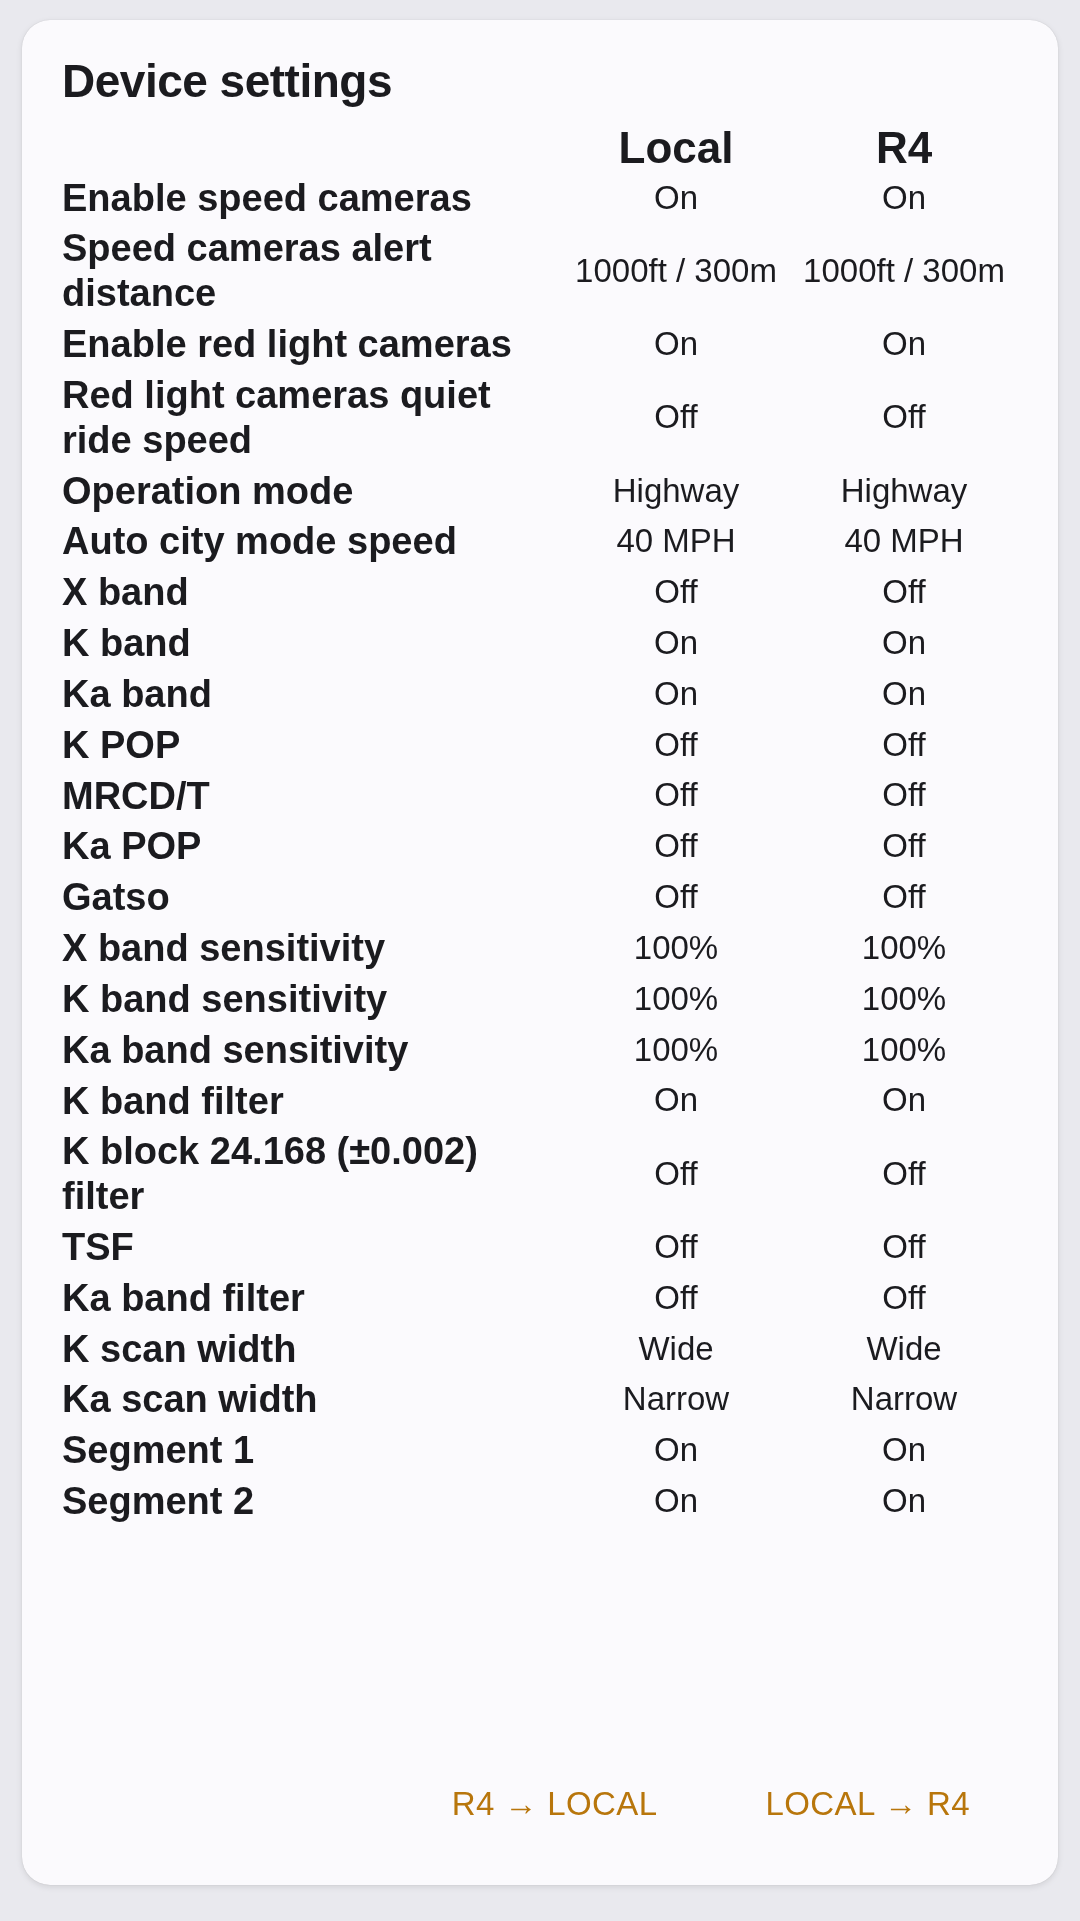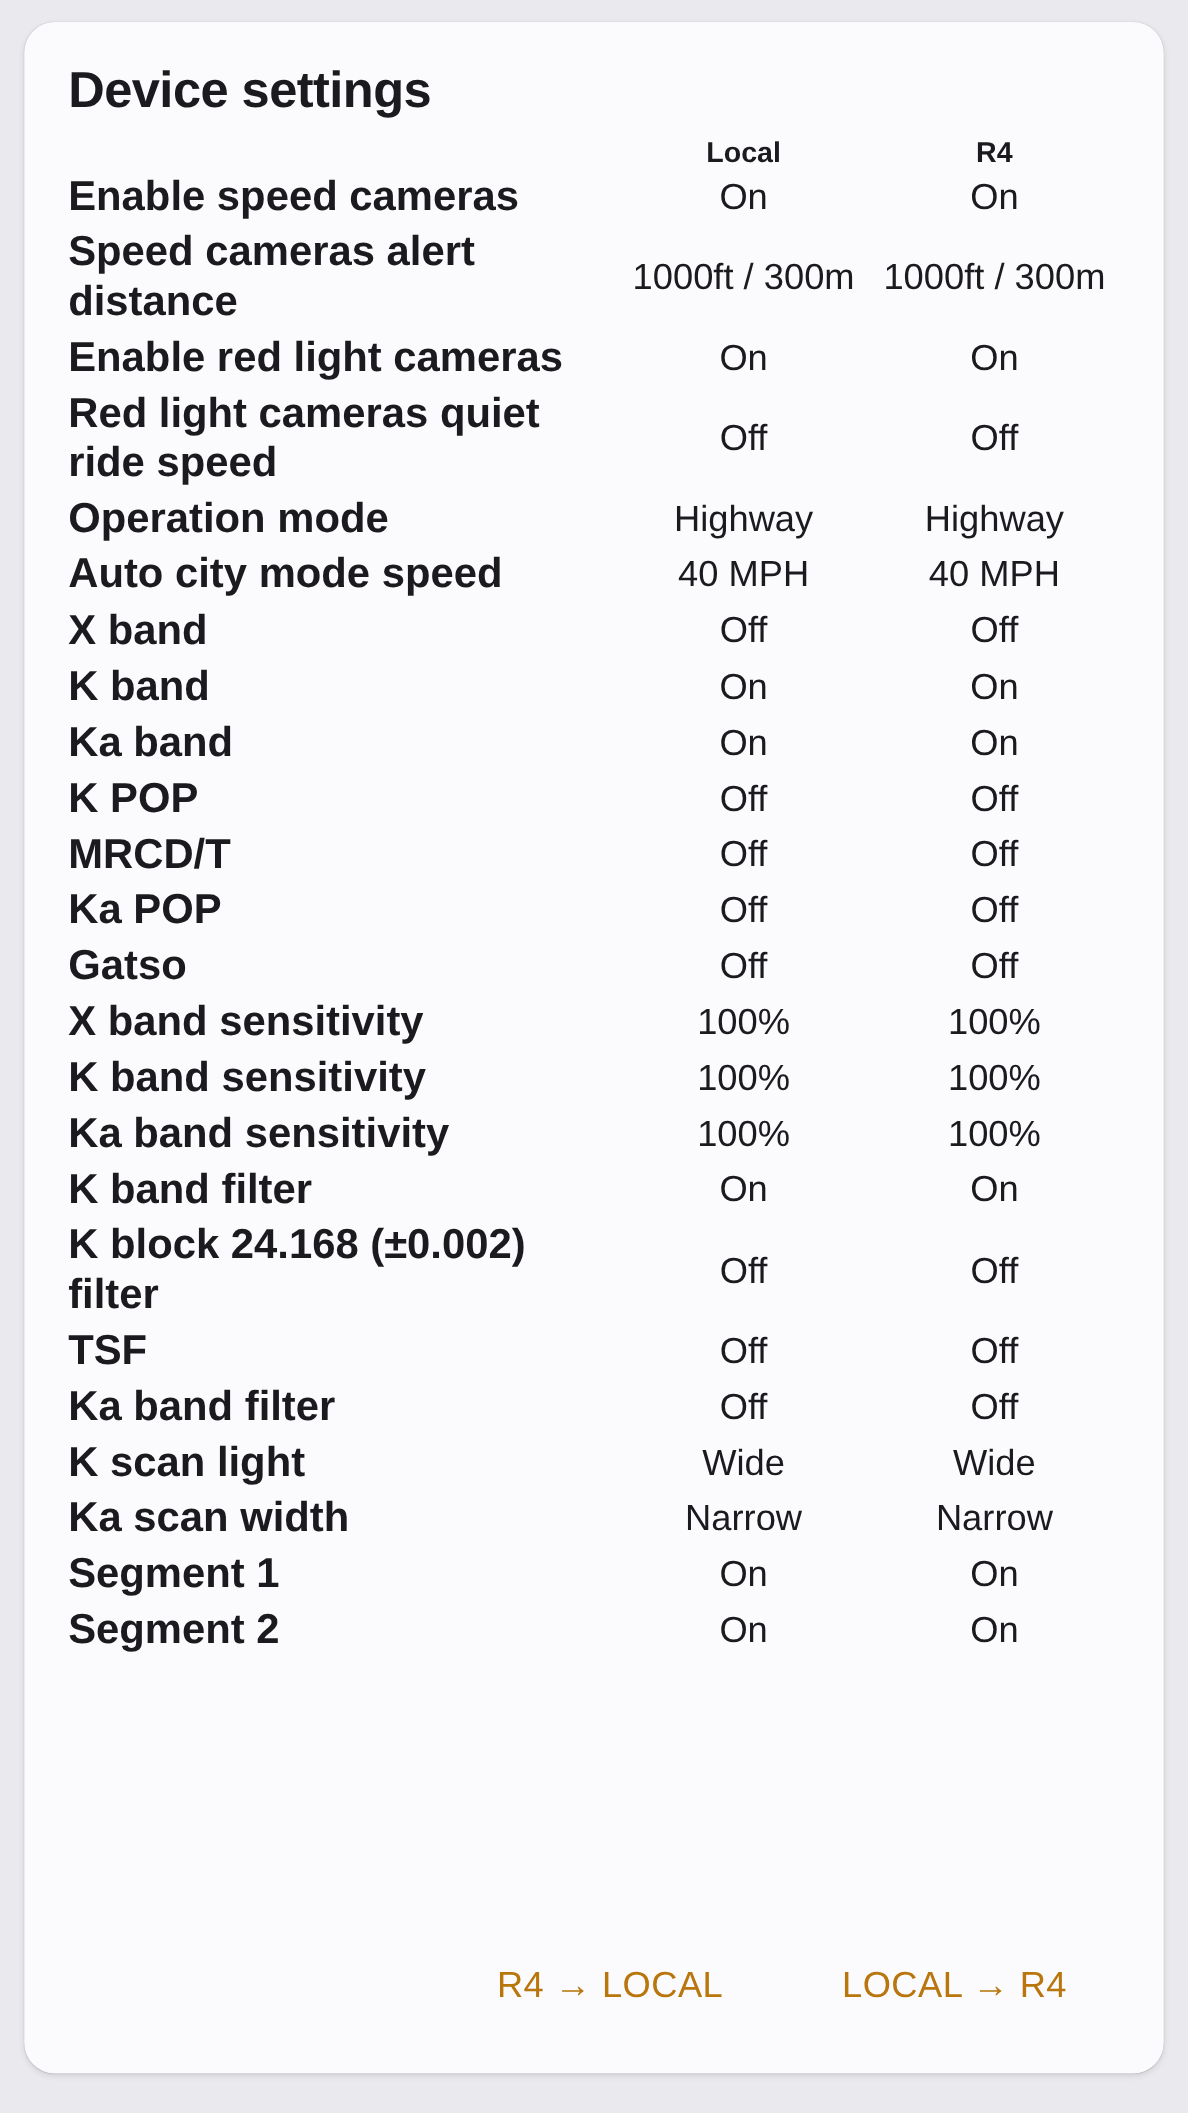--- a/index.html
+++ b/index.html
@@ -41,21 +41,21 @@
     border-collapse: collapse;
     table-layout: fixed;
   }
   table.settings col.c-label { width: 500px; }
   table.settings col.c-val   { width: 228px; }
   table.settings th, table.settings td {
     padding: 0;
     vertical-align: middle;
   }
   thead th {
-    font-size: 26px;
+    font-size: 44px;
     font-weight: bold;
     color: #1b1b1f;
     text-align: center;
     padding-bottom: 10px;
   }
   thead th.head-blank { text-align: left; }
   tbody td.label {
     font-size: 38px;
     font-weight: bold;
     color: #1b1b1f;
@@ -212,21 +212,21 @@
             <td class="label">TSF</td>
             <td class="value">Off</td>
             <td class="value">Off</td>
           </tr>
           <tr>
             <td class="label">Ka band filter</td>
             <td class="value">Off</td>
             <td class="value">Off</td>
           </tr>
           <tr>
-            <td class="label">K scan light</td>
+            <td class="label">K scan width</td>
             <td class="value">Wide</td>
             <td class="value">Wide</td>
           </tr>
           <tr>
             <td class="label">Ka scan width</td>
             <td class="value">Narrow</td>
             <td class="value">Narrow</td>
           </tr>
           <tr>
             <td class="label">Segment 1</td>

